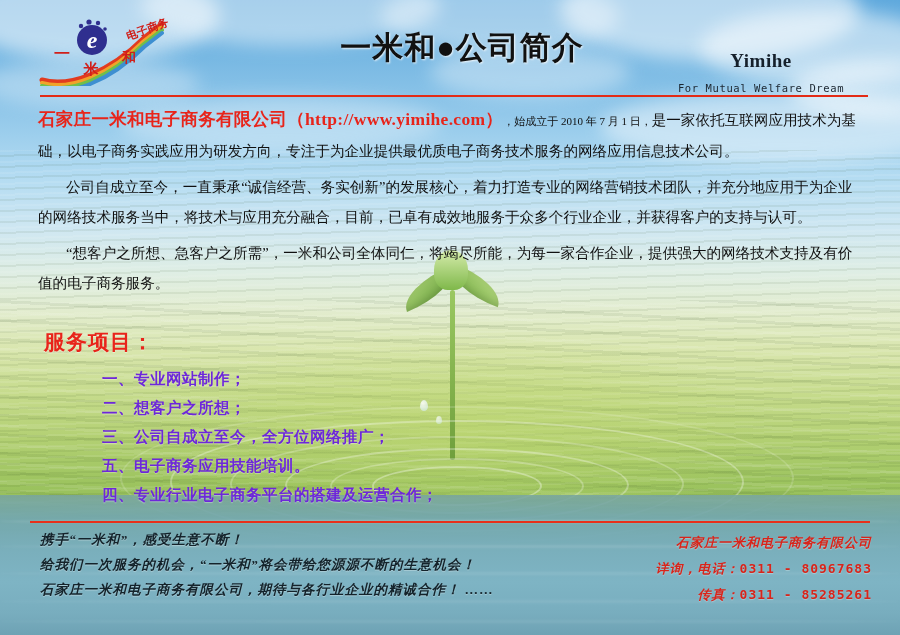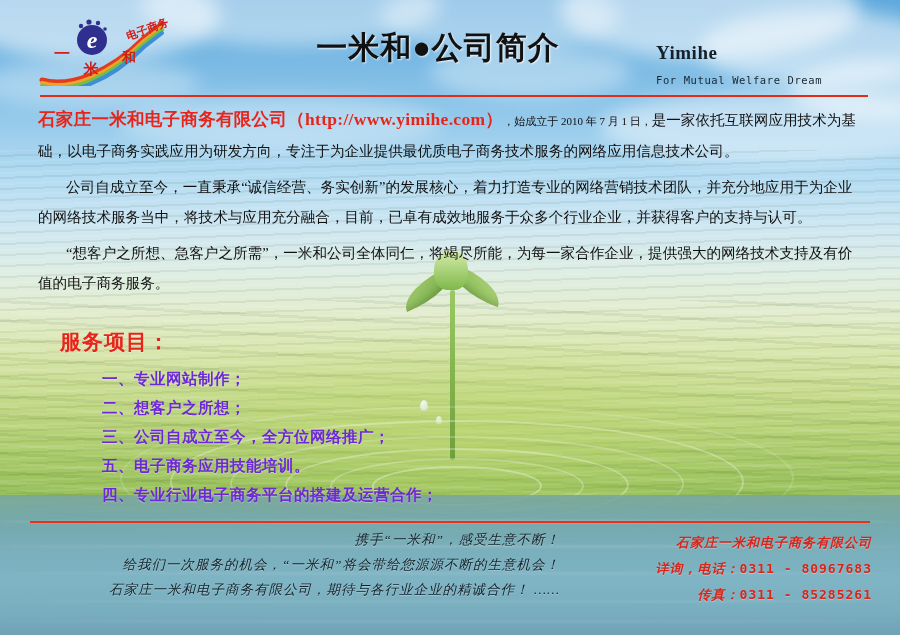--- a/index.html
+++ b/index.html
@@ -112,28 +112,28 @@
   }
   .droplet2{left:436px;top:416px;width:6px;height:8px;opacity:.7;}
 
   
   .header{position:absolute;left:0;top:0;width:900px;height:95px;}
 
   .logo{position:absolute;left:36px;top:14px;width:160px;height:72px;}
   .logo svg{display:block;}
 
   .title{
-    position:absolute;left:288px;top:27px;width:300px;
+    position:absolute;left:312px;top:27px;width:300px;
     text-align:center;
     font-family:"Liberation Serif","DejaVu Serif",serif;
     font-weight:bold;font-size:31px;color:#111;letter-spacing:1px;
     text-shadow:1px 1px 2px rgba(255,255,255,.8);
   }
   .brand{
-    position:absolute;right:34px;top:42px;width:210px;
+    position:absolute;right:34px;top:50px;text-align:center;width:210px;
   }
   .brand .en{
     font-family:"Liberation Serif","DejaVu Serif",serif;
     font-weight:bold;font-size:19px;color:#15202b;letter-spacing:.5px;
   }
   .brand .slogan{
     font-family:"DejaVu Sans Mono","Liberation Mono",monospace;
     font-size:10.5px;color:#1b2630;letter-spacing:.6px;margin-top:10px;
   }
   .rule-top{
@@ -154,36 +154,34 @@
   .lead{
     font-size:17.5px;color:#e8241a;font-weight:bold;letter-spacing:.3px;
   }
   .lead-tail{font-size:11px;color:#101010;font-weight:normal;}
 
   
   .services{position:absolute;left:44px;top:328px;width:700px;}
   .svc-title{
     font-size:21px;font-weight:bold;color:#e8241a;letter-spacing:1px;
     text-shadow:0 1px 1px rgba(255,255,255,.45);
-    margin-left:16px;
   }
   .svc-list{margin:8px 0 0 58px;}
   .svc-item{
     font-size:15.5px;font-weight:bold;color:#6d28d9;line-height:29px;
     letter-spacing:.5px;text-shadow:0 1px 1px rgba(255,255,255,.35);
   }
 
   
   .footer-left{
     position:absolute;left:40px;top:527px;width:520px;
     font-family:"Liberation Serif","DejaVu Serif",serif;
-    font-style:italic;font-weight:normal;
+    font-style:italic;font-weight:bold;
     color:#14232b;font-size:13.5px;line-height:25px;letter-spacing:1px;
     text-shadow:0 1px 1px rgba(255,255,255,.35);
-    text-align:right;
   }
   .footer-right{
     position:absolute;right:28px;top:530px;text-align:right;width:360px;
     font-family:"Liberation Serif","DejaVu Serif",serif;
     font-style:italic;font-weight:bold;
     color:#d9241a;font-size:13px;line-height:26px;letter-spacing:1px;
     text-shadow:0 1px 1px rgba(255,255,255,.3);
   }
   .footer-right .num{font-family:"DejaVu Sans Mono","Liberation Mono",monospace;font-style:normal;}
 </style>

